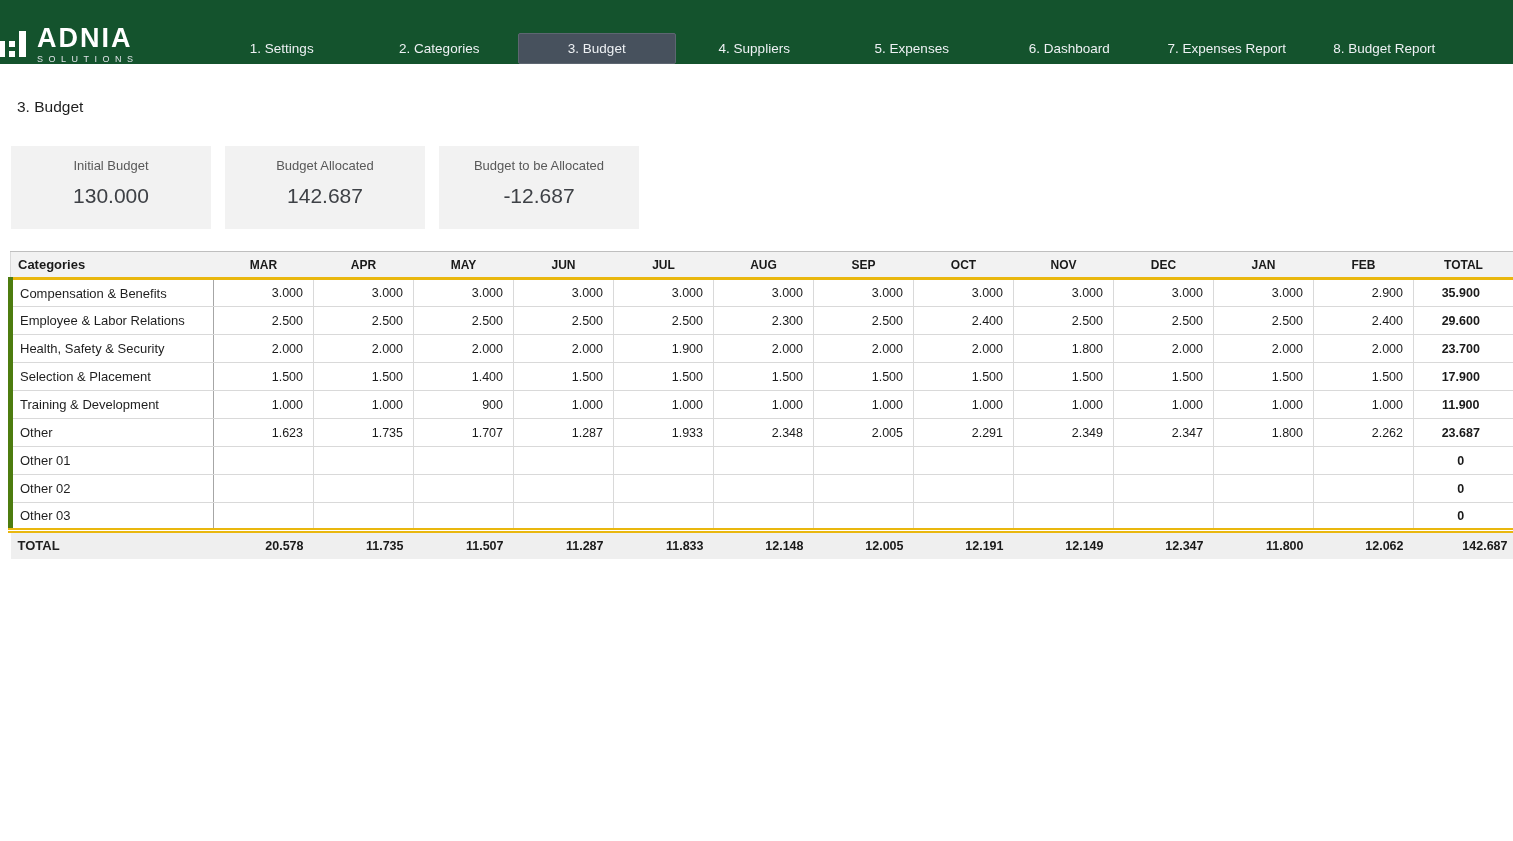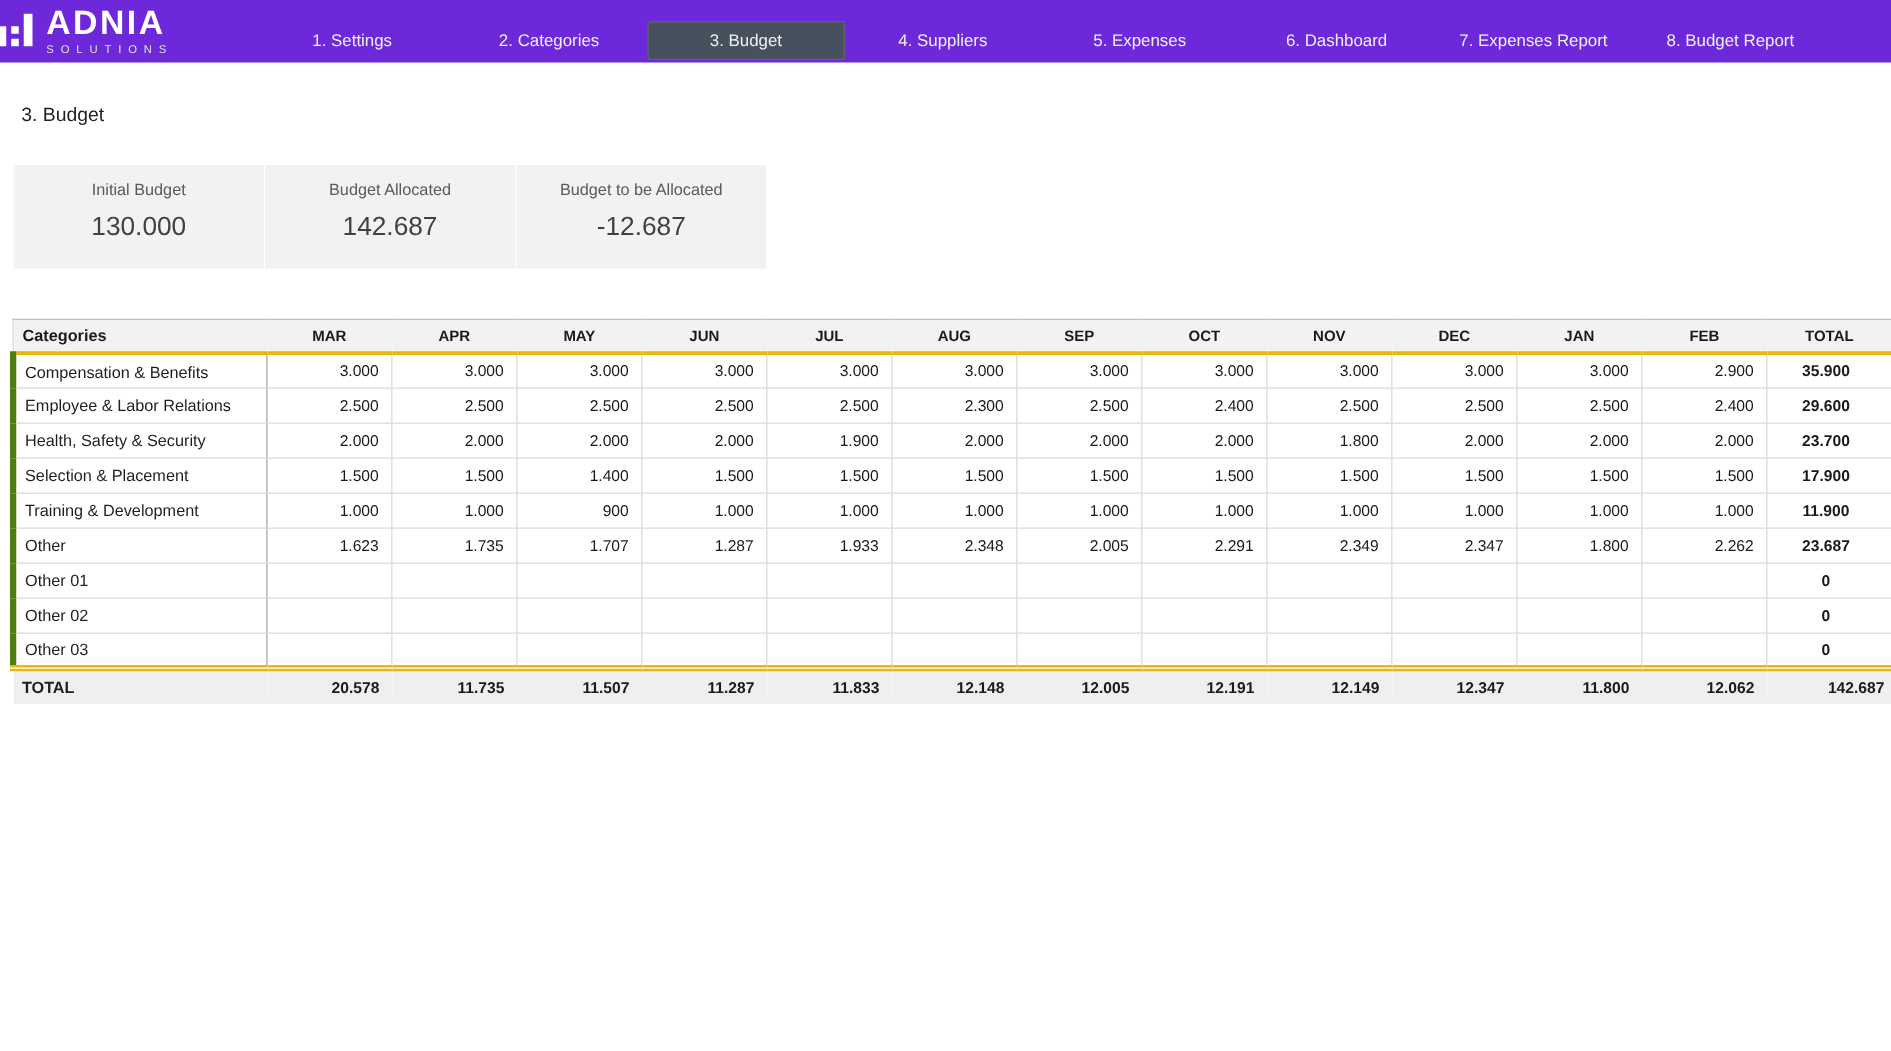--- a/index.html
+++ b/index.html
@@ -1,41 +1,41 @@
 <!DOCTYPE html>
 <html><head>
 <meta charset="utf-8">
 <style>
   * { margin: 0; padding: 0; box-sizing: border-box; }
   html, body { width: 1513px; height: 841px; background: #ffffff;
     font-family: "Liberation Sans", sans-serif; overflow: hidden; }
 
   
-  .topnav { height: 50px; background: #6d28d9; display: flex; align-items: center; }
+  .topnav { height: 64px; background: #14532d; display: flex; align-items: flex-end; }
   .brand { width: 203px; flex: none; display: flex; align-items: center; color: #fff; }
   .brand-icon { flex: none; margin-right: 7px; }
   .brand-text { display: flex; flex-direction: column; }
   .brand-name { font-size: 27px; font-weight: 700; letter-spacing: 2px; line-height: 25px; }
   .brand-sub { font-size: 9px; letter-spacing: 5.5px; color: #dfe3e7; margin-top: 3px; }
   .tabs { flex: 1; display: flex; margin-right: 50px; }
   .tab { flex: 1; text-align: center; color: #eef1f4; font-size: 13.5px;
     padding: 7px 0; cursor: pointer; border: 1px solid transparent; border-radius: 2px; margin-top: 14px; }
   .tab.active { background: #47515d; border-color: #5d6671; }
 
   
   .page-title { margin: 34px 0 0 17px; font-size: 15.5px; font-weight: 400; color: #1f1f1f; height: 18px; }
 
   
-  .cards { display: flex; gap: 1px; margin: 30px 0 0 11px; }
+  .cards { display: flex; gap: 14px; margin: 30px 0 0 11px; }
   .card { width: 200px; height: 83px; background: #f2f2f2; text-align: center; }
   .card-label { font-size: 13px; color: #595959; margin-top: 12px; }
   .card-value { font-size: 21px; color: #3e4146; margin-top: 11px; }
 
   
-  table.budget { border-collapse: collapse; margin: 40px 0 0 8px; table-layout: fixed; width: 1503px; }
+  table.budget { border-collapse: collapse; margin: 22px 0 0 8px; table-layout: fixed; width: 1503px; }
   col.c-cat { width: 203px; }
   col.c-val { width: 100px; }
   thead th { height: 27px; background: #f2f2f2; border-top: 1px solid #bfbfbf;
     border-bottom: 3px solid #e9b70e; font-size: 12px; font-weight: 700; color: #1a1a1a;
     text-align: center; vertical-align: middle; }
   thead th.cat { text-align: left; padding-left: 7px; font-size: 13px; border-left: 1px solid #d9d9d9; }
   tbody td { height: 28px; border-bottom: 1px solid #d9d9d9; font-size: 12.5px;
     color: #1a1a1a; vertical-align: middle; background: #fff; }
   tbody td.cat { text-align: left; padding-left: 7px; font-size: 13px; color: #1f1f1f;
     border-left: 5px solid #4d7c0f; border-right: 1px solid #a6a6a6; }

